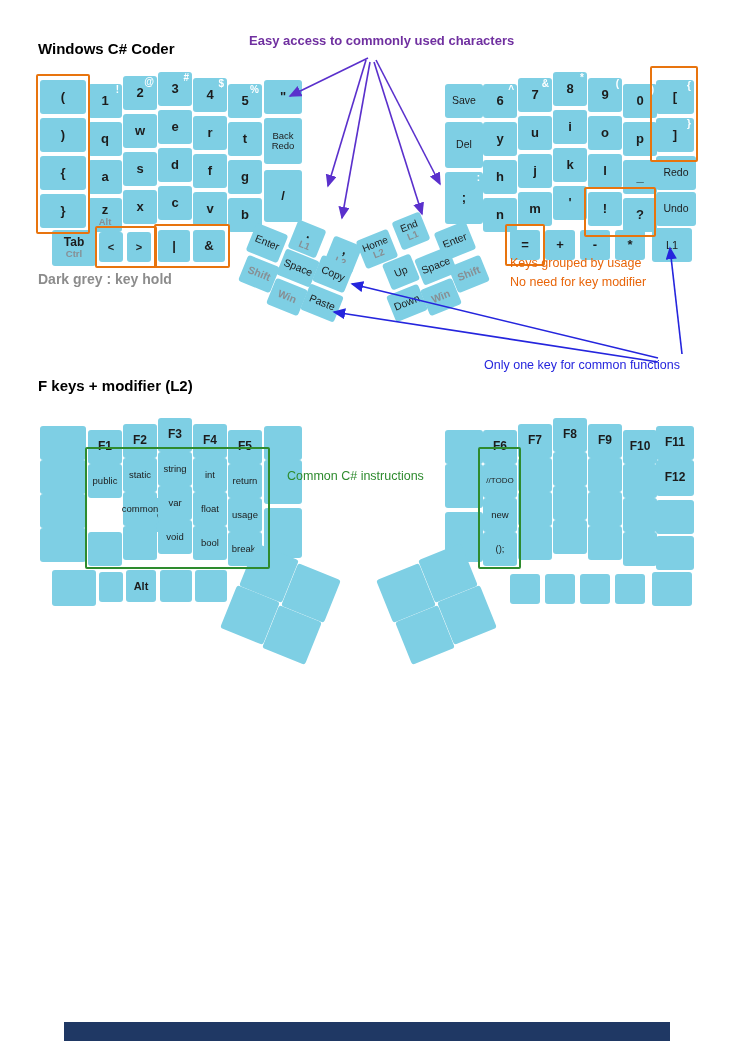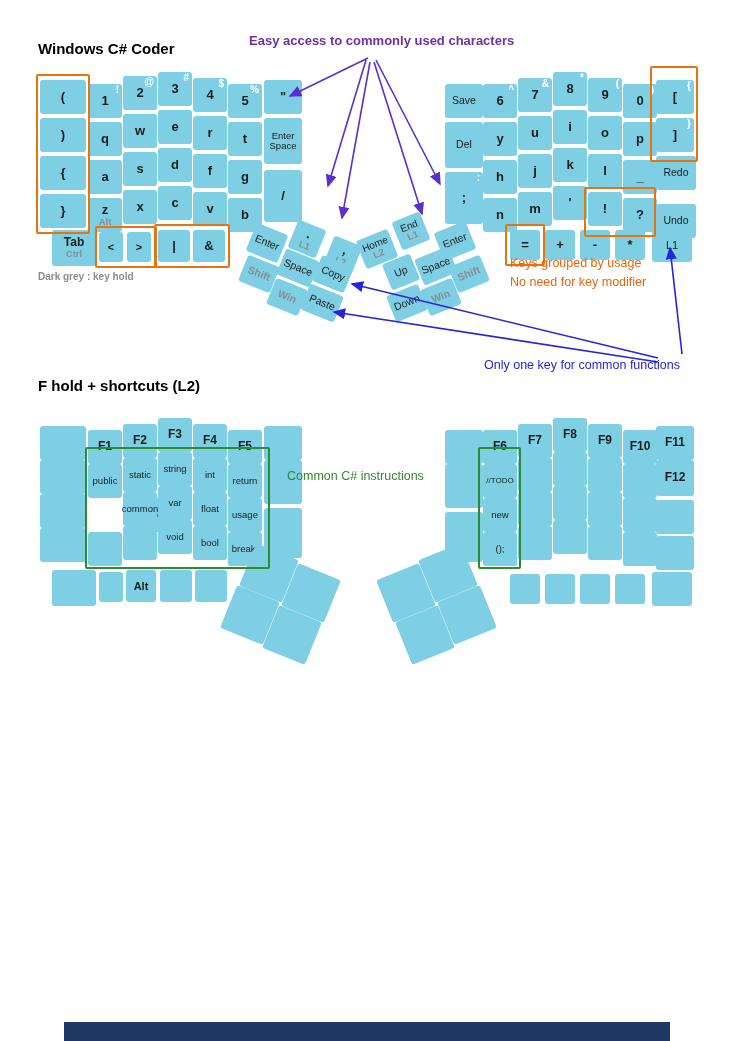--- a/index.html
+++ b/index.html
@@ -16,21 +16,21 @@
   .box{position:absolute;border:2px solid;background:transparent;border-radius:2px}
   .note{position:absolute;white-space:nowrap}
   svg.overlay{position:absolute;left:0;top:0;pointer-events:none}
   .footer-bar{position:absolute;left:64px;top:1022px;width:606px;height:19px;background:var(--footer,#1f3864)}
 </style>
 </head>
 <body>
 
 <div class="stage">
   <div class="title" id="title1">Windows C# Coder</div>
-  <div class="title" id="title2">F hold + shortcuts (L2)</div>
+  <div class="title" id="title2">F keys + modifier (L2)</div>
   <div>
       <div class="key" style="left: 40px; top: 80px; width: 46px; height: 34px;">
         <span class="main">(</span>
       </div>
       <div class="key" style="left: 40px; top: 118px; width: 46px; height: 34px;">
         <span class="main">)</span>
       </div>
       <div class="key" style="left: 40px; top: 156px; width: 46px; height: 34px;">
         <span class="main">{</span>
       </div>
@@ -100,21 +100,21 @@
       <div class="key" style="left: 228px; top: 160px; width: 34px; height: 34px;">
         <span class="main">g</span>
       </div>
       <div class="key" style="left: 228px; top: 198px; width: 34px; height: 34px;">
         <span class="main">b</span>
       </div>
       <div class="key" style="left: 264px; top: 80px; width: 38px; height: 34px;">
         <span class="main">"</span>
       </div>
       <div class="key sm" style="left: 264px; top: 118px; width: 38px; height: 46px; font-size: 9.5px;">
-        <span class="main">Enter Space</span>
+        <span class="main">Back Redo</span>
       </div>
       <div class="key" style="left: 264px; top: 170px; width: 38px; height: 52px;">
         <span class="main">/</span>
       </div>
       <div class="key" style="left: 52px; top: 230px; width: 44px; height: 36px; font-size: 12px;">
         <span class="main">Tab</span>
         <span class="sub">Ctrl</span>
       </div>
       <div class="key" style="left: 99px; top: 232px; width: 24px; height: 30px; font-size: 11px;">
         <span class="main">&lt;</span>
@@ -233,21 +233,21 @@
         <span class="main">[</span>
         <span class="sup">{</span>
       </div>
       <div class="key" style="left: 656px; top: 118px; width: 38px; height: 34px;">
         <span class="main">]</span>
         <span class="sup">}</span>
       </div>
       <div class="key sm" style="left: 656px; top: 156px; width: 40px; height: 34px;">
         <span class="main">Redo</span>
       </div>
-      <div class="key sm" style="left: 656px; top: 192px; width: 40px; height: 34px; margin-top: 12px;">
+      <div class="key sm" style="left: 656px; top: 192px; width: 40px; height: 34px;">
         <span class="main">Undo</span>
       </div>
       <div class="key sm" style="left: 652px; top: 228px; width: 40px; height: 34px; font-size: 11px;">
         <span class="main">L1</span>
       </div>
       <div class="key" style="left: 510px; top: 230px; width: 30px; height: 30px;">
         <span class="main">=</span>
       </div>
       <div class="key" style="left: 545px; top: 230px; width: 30px; height: 30px;">
         <span class="main">+</span>
@@ -506,21 +506,21 @@
       <div class="box" style="left: 95px; top: 226px; width: 62px; height: 42px; border-color: rgb(232, 116, 14);"></div>
       <div class="box" style="left: 154px; top: 224px; width: 76px; height: 44px; border-color: rgb(232, 116, 14);"></div>
       <div class="box" style="left: 650px; top: 66px; width: 48px; height: 96px; border-color: rgb(232, 116, 14);"></div>
       <div class="box" style="left: 584px; top: 187px; width: 72px; height: 50px; border-color: rgb(232, 116, 14);"></div>
       <div class="box" style="left: 505px; top: 224px; width: 40px; height: 42px; border-color: rgb(232, 116, 14);"></div>
       <div class="box" style="left: 85px; top: 447px; width: 185px; height: 122px; border-color: rgb(46, 139, 46);"></div>
       <div class="box" style="left: 478px; top: 447px; width: 43px; height: 122px; border-color: rgb(46, 139, 46);"></div>
     </div>
   <div>
       <div class="note" style="left: 249px; top: 33px; color: rgb(112, 48, 160); font-size: 13px; font-weight: bold;">Easy access to commonly used characters</div>
-      <div class="note" style="left: 38px; top: 271px; color: rgb(140, 140, 140); font-size: 10px; font-weight: bold;">Dark grey : key hold</div>
+      <div class="note" style="left: 38px; top: 271px; color: rgb(140, 140, 140); font-size: 14px; font-weight: bold;">Dark grey : key hold</div>
       <div class="note" style="left: 510px; top: 256px; color: rgb(232, 101, 10); font-size: 12.5px; font-weight: normal;">Keys grouped by usage</div>
       <div class="note" style="left: 510px; top: 275px; color: rgb(232, 101, 10); font-size: 12.5px; font-weight: normal;">No need for key modifier</div>
       <div class="note" style="left: 484px; top: 358px; color: rgb(37, 37, 221); font-size: 12.5px; font-weight: normal;">Only one key for common functions</div>
       <div class="note" style="left: 287px; top: 469px; color: rgb(46, 139, 46); font-size: 12.5px; font-weight: normal;">Common C# instructions</div>
     </div>
   <svg class="overlay" width="736" height="1041">
       <defs>
         <marker id="ah0" markerWidth="9" markerHeight="8" refX="7" refY="3.5" orient="auto">
           <path d="M0,0 L8,3.5 L0,7 Z" fill="#5a30cc"></path>
         </marker>

